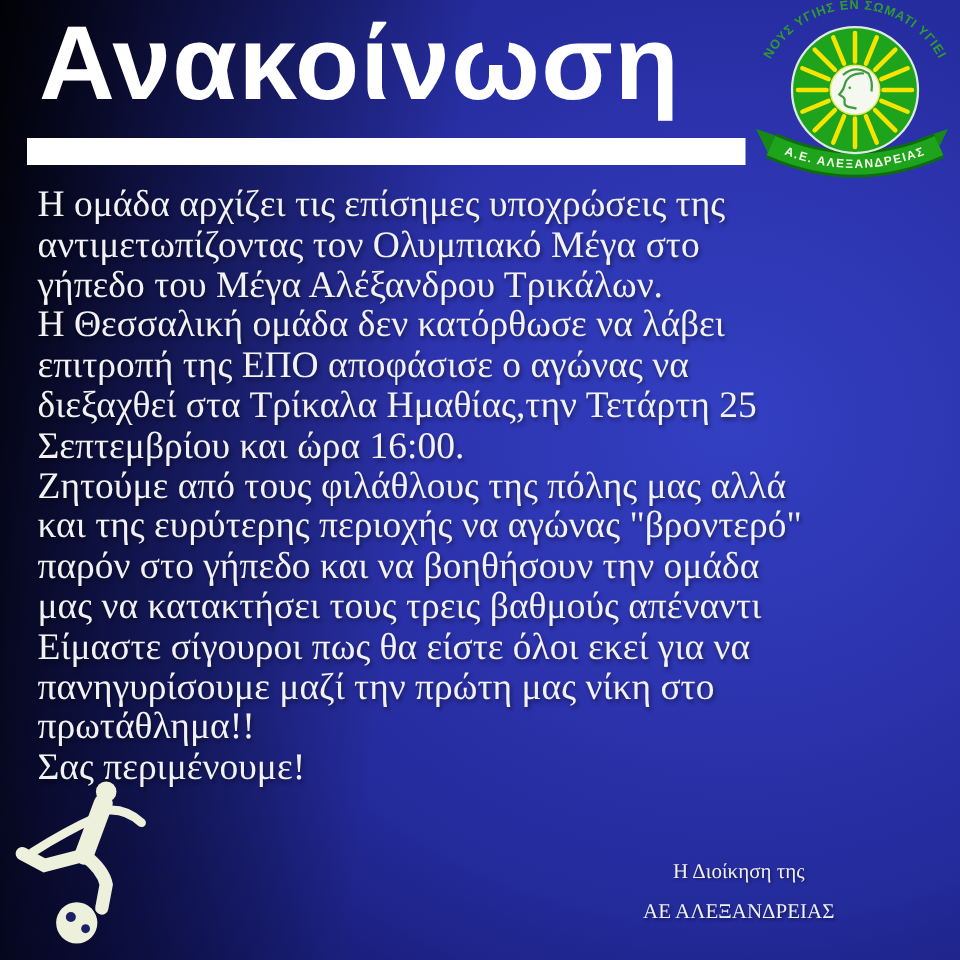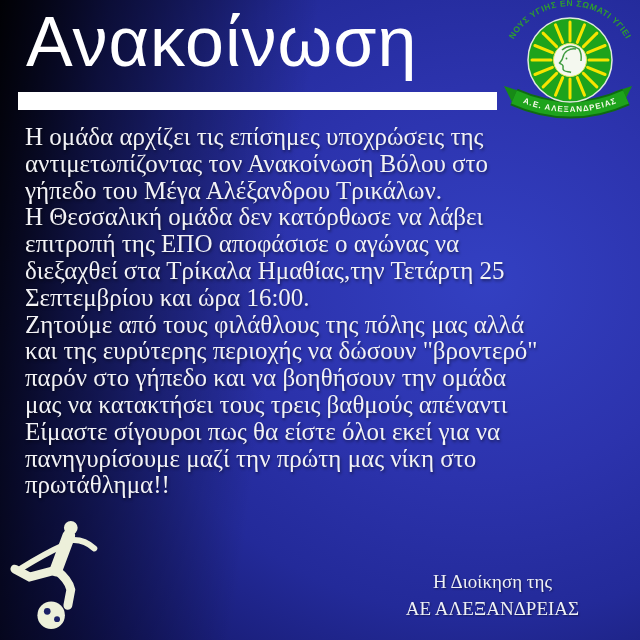--- a/index.html
+++ b/index.html
@@ -8,39 +8,39 @@
     width:640px;height:640px;
     overflow:hidden;
     font-family:"Liberation Serif", serif;
     background:
       linear-gradient(98deg, rgba(0,0,0,.95) 0%, rgba(0,0,0,.55) 15%, rgba(0,0,0,0) 44%),
       radial-gradient(ellipse 105% 95% at 76% 44%, #3340c2 0%, #2c33ad 32%, #232a99 55%, #161a6e 78%, #0a0c3e 100%);
   }
   .title{
     position:absolute;left:26px;top:4px;
     font-family:"Liberation Sans", sans-serif;
-    font-weight:normal;font-size:70px;line-height:1.1;
+    font-weight:bold;font-size:70px;line-height:1.1;
     color:#ffffff;letter-spacing:1px;white-space:nowrap;
   }
   .title-bar{
     position:absolute;left:18px;top:92px;width:479px;height:18px;
     background:#ffffff;
   }
   .logo{position:absolute;left:498px;top:0px;width:140px;height:128px;}
   .logo .motto{font-family:"Liberation Sans", sans-serif;font-size:8.5px;font-weight:bold;fill:#2e9e2e;letter-spacing:.6px;}
   .logo .ribbon-text{font-family:"Liberation Sans", sans-serif;font-size:8px;font-weight:bold;fill:#f6fbe9;letter-spacing:1px;}
   .body-text{
     position:absolute;left:25px;top:124px;width:590px;
     color:#f2f2f5;font-size:25px;line-height:26.8px;
     text-align:left;
     text-shadow:1px 2px 3px rgba(0,0,0,.45);
   }
   .signature{
     position:absolute;left:380px;top:568px;width:225px;
-    color:#eef0f5;font-size:19px;line-height:27px;text-align:center;
+    color:#eef0f5;font-size:14px;line-height:27px;text-align:center;
     text-shadow:1px 1px 2px rgba(0,0,0,.45);
   }
   .player{position:absolute;left:6px;top:508px;width:108px;height:130px;}
 </style>
 </head>
 <body>
 
 <div class="poster">
 
   <div class="title">Ανακοίνωση</div>
@@ -87,33 +87,34 @@
       <path d="M64 50 q 8 -7 17 -1 q 3 5 2 12"></path>
       <circle cx="68.5" cy="58.5" r="0.9" fill="#3f9b3f" stroke="none"></circle>
     </g>
     <text class="ribbon-text">
       <textPath href="#ribbonTextArc" startOffset="50%" text-anchor="middle">Α.Ε. ΑΛΕΞΑΝΔΡΕΙΑΣ</textPath>
     </text>
   </svg>
 
   <div class="body-text">
     <div>Η ομάδα αρχίζει τις επίσημες υποχρώσεις της</div>
-    <div>αντιμετωπίζοντας τον Ανακοίνωση Βόλου στο</div>
+    <div>αντιμετωπίζοντας τον Ολυμπιακό Μέγα στο</div>
     <div>γήπεδο του Μέγα Αλέξανδρου Τρικάλων.</div>
     <div>Η Θεσσαλική ομάδα δεν κατόρθωσε να λάβει</div>
     <div>επιτροπή της ΕΠΟ αποφάσισε ο αγώνας να</div>
     <div>διεξαχθεί στα Τρίκαλα Ημαθίας,την Τετάρτη 25</div>
     <div>Σεπτεμβρίου και ώρα 16:00.</div>
     <div>Ζητούμε από τους φιλάθλους της πόλης μας αλλά</div>
-    <div>και της ευρύτερης περιοχής να δώσουν "βροντερό"</div>
+    <div>και της ευρύτερης περιοχής να αγώνας "βροντερό"</div>
     <div>παρόν στο γήπεδο και να βοηθήσουν την ομάδα</div>
     <div>μας να κατακτήσει τους τρεις βαθμούς απέναντι</div>
     <div>Είμαστε σίγουροι πως θα είστε όλοι εκεί για να</div>
     <div>πανηγυρίσουμε μαζί την πρώτη μας νίκη στο</div>
     <div>πρωτάθλημα!!</div>
+    <div>Σας περιμένουμε!</div>
   </div>
 
   <div class="signature">
     <div>Η Διοίκηση της</div>
     <div>ΑΕ ΑΛΕΞΑΝΔΡΕΙΑΣ</div>
   </div>
 
   <svg class="player" viewBox="0 0 110 132" aria-hidden="true">
     <g stroke="#edf0da" fill="none" stroke-linecap="round">
       <circle cx="66" cy="20" r="7" fill="#edf0da" stroke="none"></circle>

